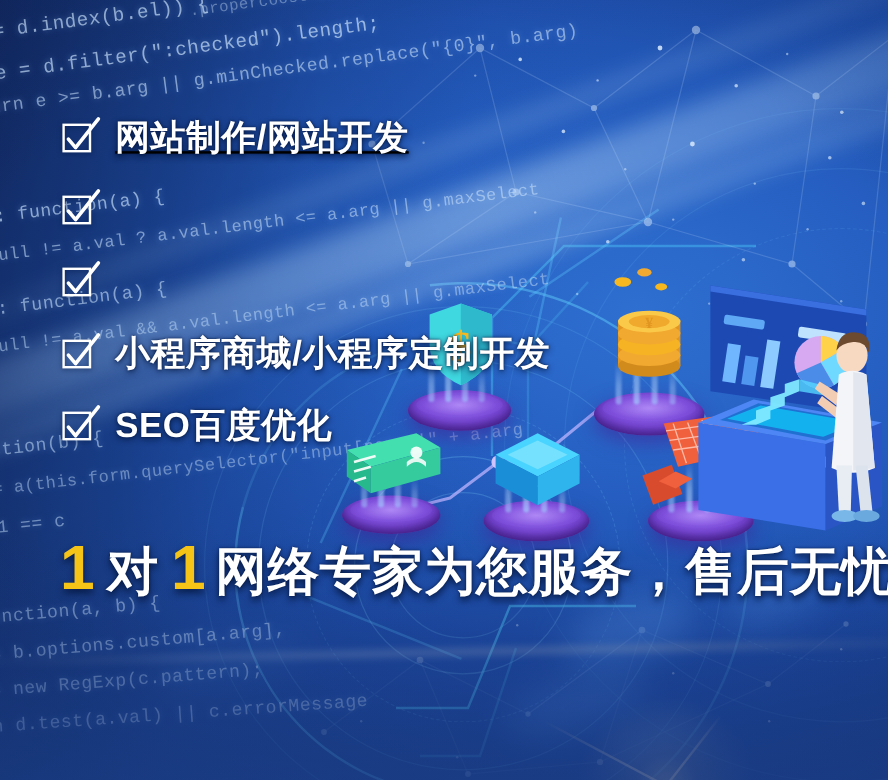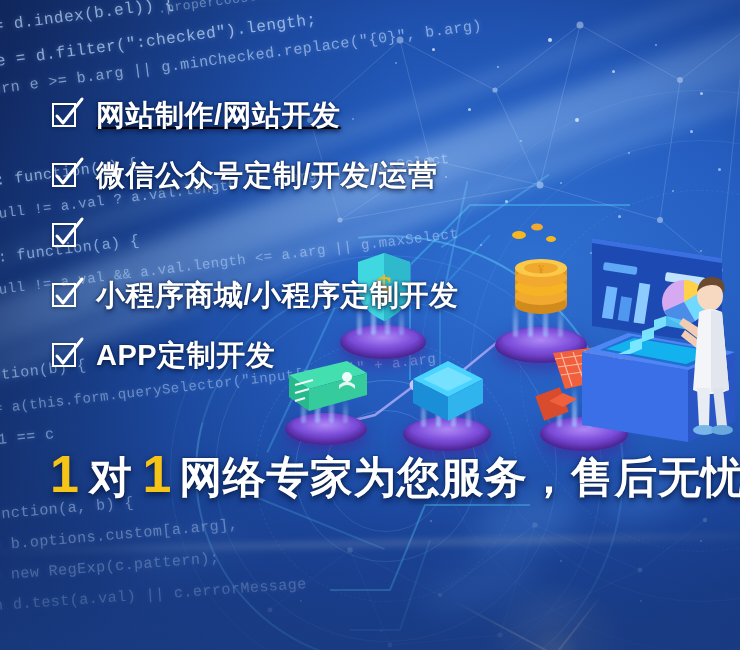--- a/index.html
+++ b/index.html
@@ -477,21 +477,20 @@
       <span class="item-label">网站制作/网站开发</span>
     </div>
 
     <div class="item" style="margin-bottom:30px;">
       <span class="cb">
         <span class="cb-box"></span>
         <svg style="position:absolute;left:0;top:0;width:34px;height:30px;overflow:visible;" viewBox="0 0 34 30">
           <polyline points="5,16 11,23 30,-1" fill="none" stroke="#ffffff" stroke-width="3" stroke-linecap="round" stroke-linejoin="round"></polyline>
         </svg>
       </span>
-      <span class="item-label">微信公众号定制/开发/运营</span>
     </div>
 
     <div class="item" style="margin-bottom:30px;">
       <span class="cb">
         <span class="cb-box"></span>
         <svg style="position:absolute;left:0;top:0;width:34px;height:30px;overflow:visible;" viewBox="0 0 34 30">
           <polyline points="5,16 11,23 30,-1" fill="none" stroke="#ffffff" stroke-width="3" stroke-linecap="round" stroke-linejoin="round"></polyline>
         </svg>
       </span>
     </div>
@@ -506,21 +505,21 @@
       <span class="item-label">小程序商城/小程序定制开发</span>
     </div>
 
     <div class="item">
       <span class="cb">
         <span class="cb-box"></span>
         <svg style="position:absolute;left:0;top:0;width:34px;height:30px;overflow:visible;" viewBox="0 0 34 30">
           <polyline points="5,16 11,23 30,-1" fill="none" stroke="#ffffff" stroke-width="3" stroke-linecap="round" stroke-linejoin="round"></polyline>
         </svg>
       </span>
-      <span class="item-label">APP定制开发</span>
+      <span class="item-label">SEO百度优化</span>
     </div>
   </div>
 
   <div class="headline">
     <span class="hl-num">1</span>
     <span class="hl-gap"></span>
     <span class="hl-white">对</span>
     <span class="hl-gap"></span>
     <span class="hl-num">1</span>
     <span class="hl-white" style="margin-left:8px;">网络专家为您服务，售后无忧！</span>

